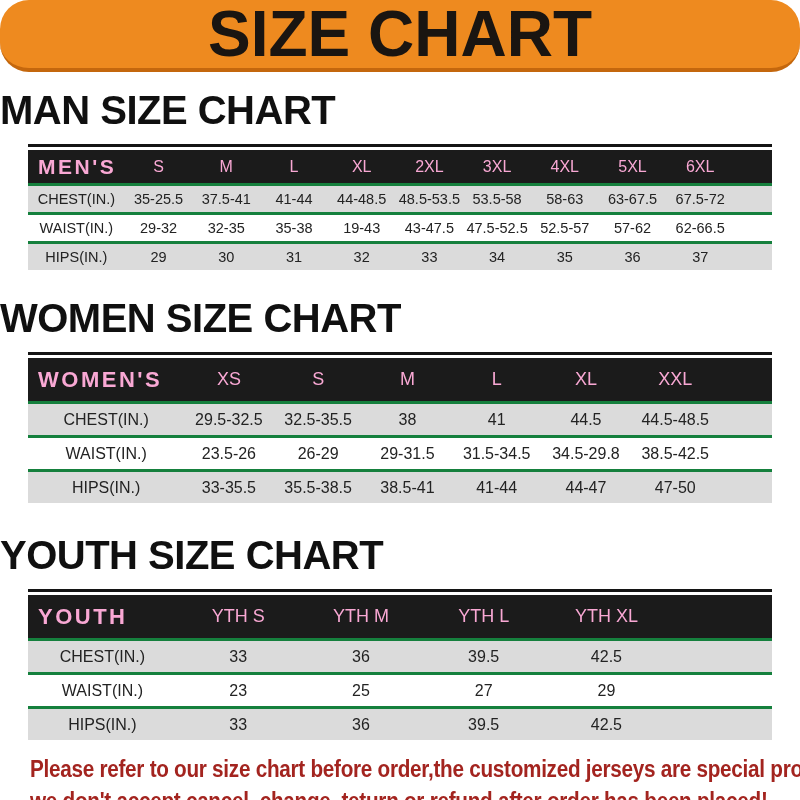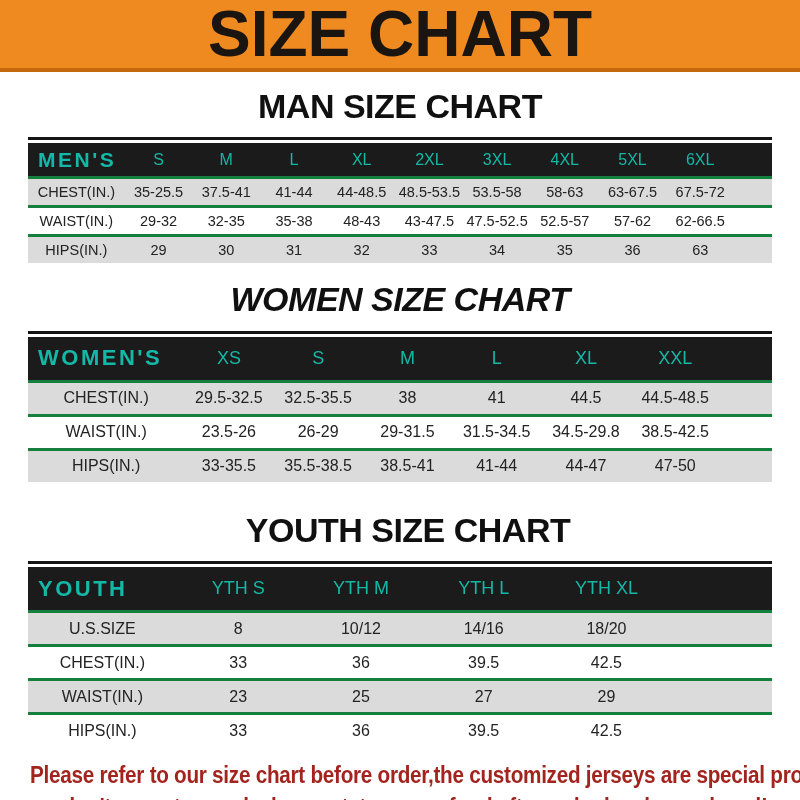--- a/index.html
+++ b/index.html
@@ -5,42 +5,42 @@
   html,body { margin:0; padding:0; }
   body {
     width:800px; height:800px; overflow:hidden;
     background:#ffffff;
     font-family:"Liberation Sans", sans-serif;
   }
   
   .banner {
     height:68px; background:#EE8A1F;
     border-bottom:4px solid #C4670D;
-    display:flex; align-items:center; justify-content:center;
+    display:flex; align-items:center; justify-content:center;border-radius:29px;
   }
   .banner h1 {
     margin:0; font-size:64px; font-weight:bold; color:#1A1511;
     letter-spacing:0px; transform:scaleY(1.02); line-height:1;
   }
   
   .section h2 {
-    text-align:center; color:#101010; font-weight:bold;
-    font-size:34px; line-height:1.1; letter-spacing:-0.5px;
+    color:#101010; font-weight:bold;
+    font-size:40px; line-height:1.1; letter-spacing:-0.5px;
   }
   .s-men  h2 { margin:16px 0 12px 0; }
-  .s-women h2 { margin:18px 0 12px 0;font-style:italic; }
-  .s-youth h2 { margin:30px 0 12px 0;padding-left:16px; }
+  .s-women h2 { margin:26px 0 12px 0; }
+  .s-youth h2 { margin:30px 0 12px 0; }
   
   .table-wrap {
     width:744px; margin:0 auto;
     border-top:3px solid #141414; padding-top:3px;
   }
   table { width:100%; border-collapse:collapse; table-layout:fixed; }
   thead th {
-    background:#1B1B1B; color:#14b8a6; font-weight:normal;
+    background:#1B1B1B; color:#f9a8d4; font-weight:normal;
     white-space:nowrap; vertical-align:middle;
   }
   th.corner {
     font-weight:bold; text-align:left; padding-left:10px; letter-spacing:2.5px;
   }
   tbody tr { border-top:3px solid #15803d; }
   tbody tr:nth-child(odd) { background:#DBDBDB; }
   tbody tr:nth-child(even) { background:#FFFFFF; }
   tbody td {
     text-align:center; color:#232323; white-space:nowrap; vertical-align:middle;
@@ -114,39 +114,39 @@
               <td>58-63</td>
               <td>63-67.5</td>
               <td>67.5-72</td>
               <td></td>
             </tr>
             <tr>
               <td class="rowlabel">WAIST(IN.)</td>
               <td>29-32</td>
               <td>32-35</td>
               <td>35-38</td>
-              <td>48-43</td>
+              <td>19-43</td>
               <td>43-47.5</td>
               <td>47.5-52.5</td>
               <td>52.5-57</td>
               <td>57-62</td>
               <td>62-66.5</td>
               <td></td>
             </tr>
             <tr>
               <td class="rowlabel">HIPS(IN.)</td>
               <td>29</td>
               <td>30</td>
               <td>31</td>
               <td>32</td>
               <td>33</td>
               <td>34</td>
               <td>35</td>
               <td>36</td>
-              <td>63</td>
+              <td>37</td>
               <td></td>
             </tr>
           </tbody>
         </table>
     </div>
   </section>
 
   <section class="section s-women">
     <h2>WOMEN SIZE CHART</h2>
     <div class="table-wrap">
@@ -226,28 +226,20 @@
               <th class="corner">YOUTH</th>
               <th>YTH S</th>
               <th>YTH M</th>
               <th>YTH L</th>
               <th>YTH XL</th>
               <th></th>
             </tr>
           </thead>
           <tbody>
             <tr>
-              <td class="rowlabel">U.S.SIZE</td>
-              <td>8</td>
-              <td>10/12</td>
-              <td>14/16</td>
-              <td>18/20</td>
-              <td></td>
-            </tr>
-            <tr>
               <td class="rowlabel">CHEST(IN.)</td>
               <td>33</td>
               <td>36</td>
               <td>39.5</td>
               <td>42.5</td>
               <td></td>
             </tr>
             <tr>
               <td class="rowlabel">WAIST(IN.)</td>
               <td>23</td>

